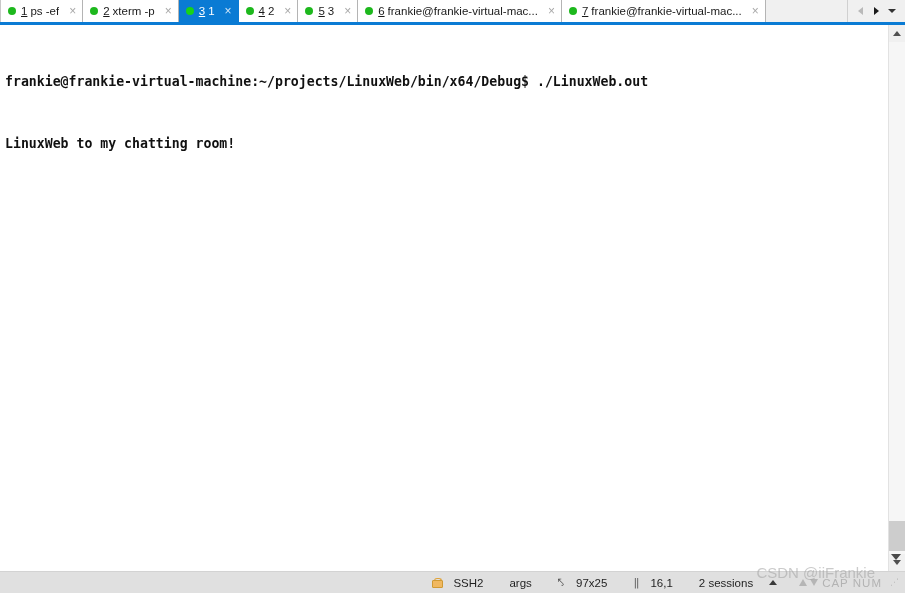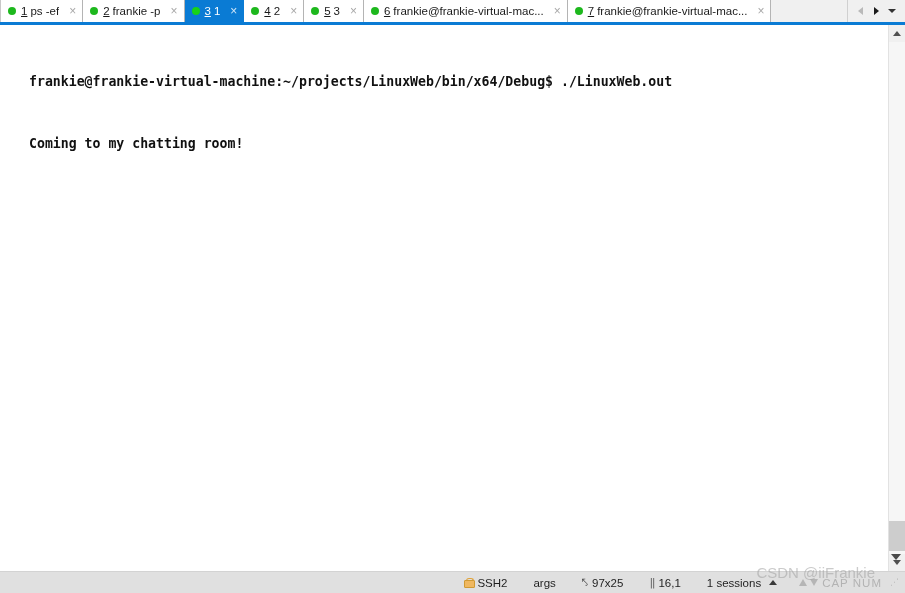--- a/index.html
+++ b/index.html
@@ -130,21 +130,20 @@
     width: 100%;
     flex: 0 0 auto;
   }
 
   
   .body-area {
     flex: 1 1 auto;
     display: flex;
     background: #ffffff;
     min-height: 0;
-    padding-left: 24px;
   }
 
   .terminal {
     flex: 1 1 auto;
     background: #ffffff;
     padding: 5px 0 0 5px;
     font-family: "DejaVu Sans Mono", "Liberation Mono", monospace;
     font-size: 13.2px;
     font-weight: bold;
     line-height: 20.8px;
@@ -209,21 +208,21 @@
     align-items: center;
     justify-content: flex-end;
     font-size: 11.5px;
     color: #1f1f1f;
     position: relative;
     padding-right: 6px;
   }
   .sb-item {
     display: flex;
     align-items: center;
-    gap: 4px;
+    gap: 12px;
     margin-left: 26px;
     white-space: nowrap;
   }
   .sb-item:first-child { margin-left: 0; }
 
   .lock-icon {
     position: relative;
     width: 9px; height: 10px;
     flex: 0 0 auto;
   }
@@ -331,21 +330,21 @@
       <div class="tab">
         <span class="tab-dot"></span>
         <span class="tab-num">1</span>
         <span class="tab-title">ps -ef</span>
         <span class="tab-close">×</span>
       </div>
 
       <div class="tab">
         <span class="tab-dot"></span>
         <span class="tab-num">2</span>
-        <span class="tab-title">frankie -p</span>
+        <span class="tab-title">xterm -p</span>
         <span class="tab-close">×</span>
       </div>
 
       <div class="tab active">
         <span class="tab-dot"></span>
         <span class="tab-num">3</span>
         <span class="tab-title">1</span>
         <span class="tab-close">×</span>
       </div>
 
@@ -391,21 +390,21 @@
       </div>
     </div>
   </div>
 
   <div class="blue-rule"></div>
 
   <div class="body-area">
 
     <div class="terminal">
       <div class="term-line">frankie@frankie-virtual-machine:~/projects/LinuxWeb/bin/x64/Debug$ ./LinuxWeb.out</div>
-      <div class="term-line">Coming to my chatting room!</div>
+      <div class="term-line">LinuxWeb to my chatting room!</div>
       <div class="term-line blank"></div>
       <div class="term-line blank"></div>
       <div class="term-line blank"></div>
       <div class="cursor-line">
         
       </div>
     </div>
 
     <div class="scrollbar">
       <div class="sb-btn">
@@ -438,21 +437,21 @@
       <span class="size-icon">⤣</span>
       <span>97x25</span>
     </div>
 
     <div class="sb-item">
       <span class="pos-icon">‖</span>
       <span>16,1</span>
     </div>
 
     <div class="sb-item">
-      <span>1 sessions</span>
+      <span>2 sessions</span>
       <span class="sessions-arrow"></span>
     </div>
 
     <div class="ind-arrows">
       <span class="arw-up"></span>
       <span class="arw-dn"></span>
     </div>
 
     <span class="cap-num">CAP</span>
     <span class="cap-num">NUM</span>

